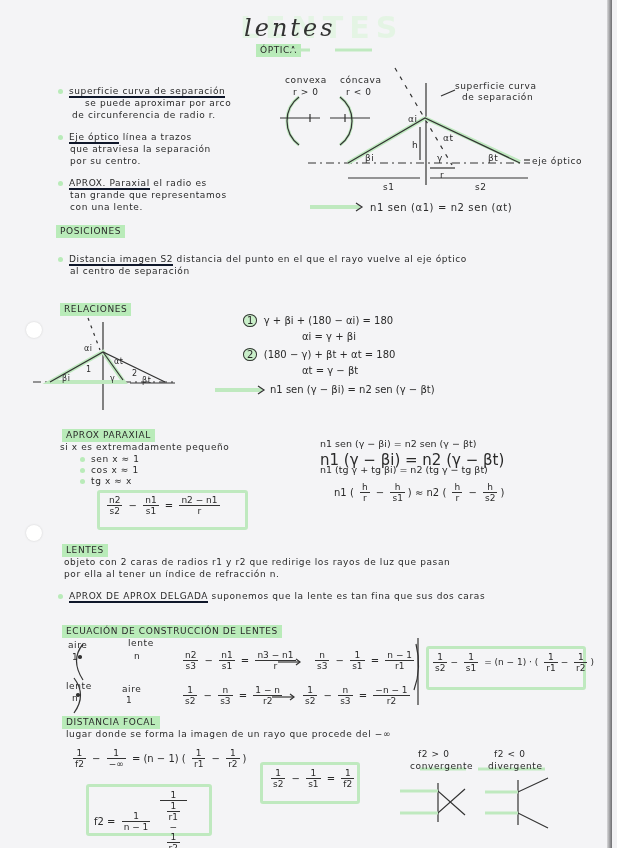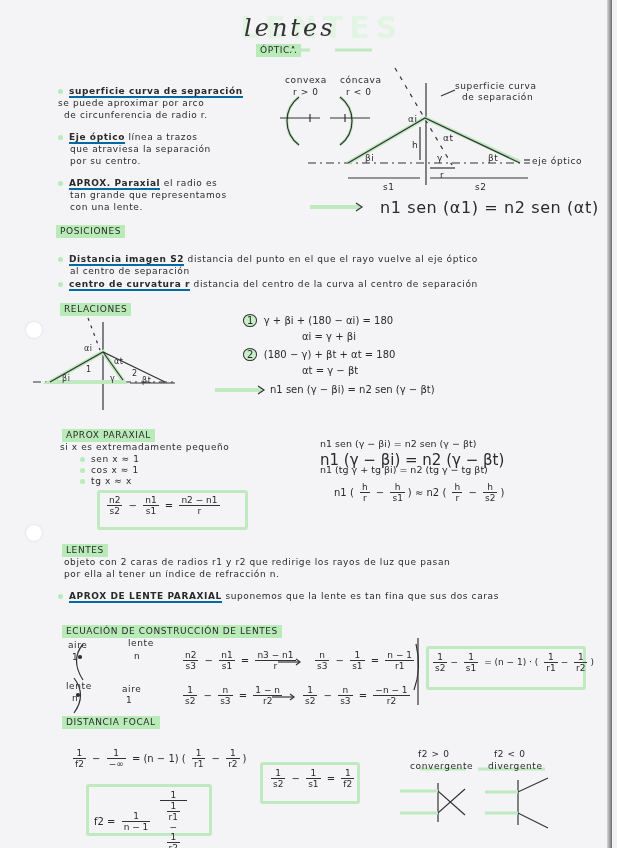--- a/index.html
+++ b/index.html
@@ -3,21 +3,21 @@
 <meta charset="utf-8">
 <style>
   html,body{margin:0;padding:0;}
   body{width:617px;height:848px;background:#f2f2f4;position:relative;overflow:hidden;
        font-family:"DejaVu Sans",sans-serif;color:#2a2a2a;}
   .page{position:absolute;left:0;top:0;width:612px;height:848px;background:#f4f4f6;}
   .edge{position:absolute;right:0;top:0;width:5px;height:848px;background:linear-gradient(90deg,#d8d8da,#6d6d70);}
   .hole{position:absolute;left:26px;width:16px;height:16px;border-radius:50%;background:#fff;box-shadow:0 0 2px #ccc;}
   .t{position:absolute;font-size:9px;letter-spacing:0.6px;white-space:nowrap;line-height:11px;}
   .hl{background:#b9ebb9;padding:1px 4px;}
-  .ul{border-bottom:2px solid #0369a1;font-weight:bold;}
+  .ul{border-bottom:2px solid #0f172a;}
   .box{position:absolute;border:3px solid #bfe9bf;border-radius:3px;}
   .title{position:absolute;left:244px;top:14px;font-family:"DejaVu Serif",serif;font-style:italic;font-size:24px;color:#333;letter-spacing:3px;}
   .ghost{position:absolute;left:240px;top:10px;font-size:30px;font-weight:bold;color:#e4f4e4;letter-spacing:6px;}
   .dot{display:inline-block;width:5px;height:5px;border-radius:50%;background:#b9ebb9;margin-right:6px;vertical-align:middle;}
   .eq{position:absolute;font-size:10px;white-space:nowrap;}
   .frac{display:inline-block;vertical-align:middle;text-align:center;font-size:9px;margin:0 3px;}
   .frac span{display:block;padding:0 2px;}
   .frac span.n{border-bottom:1px solid #333;}
   svg{position:absolute;left:0;top:0;}
 </style>
@@ -26,22 +26,22 @@
 
 <div class="page">
   <div class="ghost">LENTES</div>
   <div class="title">lentes</div>
   <div class="hole" style="top:322px"></div>
   <div class="hole" style="top:525px"></div>
 
   <div class="t hl" style="left:256px;top:44px">ÓPTICA</div>
 
   <div class="t" style="left:58px;top:86px"><span class="dot"></span><span class="ul">superficie curva de separación</span></div>
-  <div class="t" style="left:58px;top:98px">se puede aproximar por arco</div>
-  <div class="t" style="left:64px;top:110px">de circunferencia de radio r.</div>
+  <div class="t" style="left:85px;top:98px">se puede aproximar por arco</div>
+  <div class="t" style="left:72px;top:110px">de circunferencia de radio r.</div>
 
   <div class="t" style="left:58px;top:132px"><span class="dot"></span><span class="ul">Eje óptico</span> <span>línea a trazos</span></div>
   <div class="t" style="left:70px;top:144px">que atraviesa la separación</div>
   <div class="t" style="left:70px;top:156px">por su centro.</div>
 
   <div class="t" style="left:58px;top:178px"><span class="dot"></span><span class="ul">APROX. Paraxial</span> <span>el radio es</span></div>
   <div class="t" style="left:70px;top:190px">tan grande que representamos</div>
   <div class="t" style="left:70px;top:202px">con una lente.</div>
 
   <svg width="617" height="848">
@@ -117,26 +117,25 @@
   <div class="t" style="left:408px;top:114px">αi</div>
   <div class="t" style="left:443px;top:133px">αt</div>
   <div class="t" style="left:412px;top:140px">h</div>
   <div class="t" style="left:365px;top:153px">βi</div>
   <div class="t" style="left:437px;top:153px">γ</div>
   <div class="t" style="left:488px;top:153px">βt</div>
   <div class="t" style="left:532px;top:156px">eje óptico</div>
   <div class="t" style="left:440px;top:170px">r</div>
   <div class="t" style="left:383px;top:182px">s1</div>
   <div class="t" style="left:475px;top:182px">s2</div>
-  <div class="t" style="left:380px;top:202px;font-size:16px">n1 sen (α1) = n2 sen (αt)</div>
+  <div class="t" style="left:370px;top:202px;font-size:10px">n1 sen (α1) = n2 sen (αt)</div>
 
   <div class="t hl" style="left:56px;top:225px">POSICIONES</div>
   <div class="t" style="left:58px;top:254px"><span class="dot"></span><span class="ul">Distancia imagen S2</span> <span>distancia del punto en el que el rayo vuelve al eje óptico</span></div>
   <div class="t" style="left:70px;top:266px">al centro de separación</div>
-  <div class="t" style="left:58px;top:279px"><span class="dot"></span><span class="ul">centro de curvatura r</span> <span>distancia del centro de la curva al centro de separación</span></div>
 
   <div class="t hl" style="left:60px;top:303px">RELACIONES</div>
   <div class="t" style="left:84px;top:343px;font-size:8px">αi</div>
   <div class="t" style="left:114px;top:356px;font-size:8px">αt</div>
   <div class="t" style="left:86px;top:364px;font-size:8px">1</div>
   <div class="t" style="left:132px;top:368px;font-size:8px">2</div>
   <div class="t" style="left:62px;top:373px;font-size:8px">βi</div>
   <div class="t" style="left:110px;top:373px;font-size:8px">γ</div>
   <div class="t" style="left:142px;top:375px;font-size:8px">βt</div>
 
@@ -165,21 +164,21 @@
     <span class="frac"><span class="n">h</span><span>r</span></span> −
     <span class="frac"><span class="n">h</span><span>s1</span></span>)
     <span>≈ n2</span> (
     <span class="frac"><span class="n">h</span><span>r</span></span> −
     <span class="frac"><span class="n">h</span><span>s2</span></span>)
   </div>
 
   <div class="t hl" style="left:62px;top:544px">LENTES</div>
   <div class="t" style="left:64px;top:557px">objeto con 2 caras de radios r1 y r2 que redirige los rayos de luz que pasan</div>
   <div class="t" style="left:64px;top:569px">por ella al tener un índice de refracción n.</div>
-  <div class="t" style="left:58px;top:591px"><span class="dot"></span><span class="ul">APROX DE LENTE PARAXIAL</span> <span>suponemos que la lente es tan fina que sus dos caras</span></div>
+  <div class="t" style="left:58px;top:591px"><span class="dot"></span><span class="ul">APROX DE APROX DELGADA</span> <span>suponemos que la lente es tan fina que sus dos caras</span></div>
 
   <div class="t hl" style="left:62px;top:625px">ECUACIÓN DE CONSTRUCCIÓN DE LENTES</div>
   <div class="t" style="left:68px;top:640px">aire</div>
   <div class="t" style="left:72px;top:652px">1</div>
   <div class="t" style="left:128px;top:638px">lente</div>
   <div class="t" style="left:134px;top:651px">n</div>
   <div class="t" style="left:66px;top:681px">lente</div>
   <div class="t" style="left:72px;top:693px">n</div>
   <div class="t" style="left:122px;top:684px">aire</div>
   <div class="t" style="left:126px;top:695px">1</div>
@@ -207,20 +206,21 @@
   <div class="box" style="left:426px;top:646px;width:154px;height:38px"></div>
   <div class="eq" style="left:430px;top:652px;font-size:9px">
     <span class="frac"><span class="n">1</span><span>s2</span></span>−
     <span class="frac"><span class="n">1</span><span>s1</span></span>
     <span>= (n − 1) ·</span> (
     <span class="frac"><span class="n">1</span><span>r1</span></span>−
     <span class="frac"><span class="n">1</span><span>r2</span></span>)
   </div>
 
   <div class="t hl" style="left:62px;top:716px">DISTANCIA FOCAL</div>
+  <div class="t" style="left:66px;top:729px">lugar donde se forma la imagen de un rayo que procede del −∞</div>
   <div class="eq" style="left:70px;top:748px">
     <span class="frac"><span class="n">1</span><span>f2</span></span> −
     <span class="frac"><span class="n">1</span><span>−∞</span></span>
     <span>= (n − 1)</span> (
     <span class="frac"><span class="n">1</span><span>r1</span></span> −
     <span class="frac"><span class="n">1</span><span>r2</span></span>)
   </div>
   <div class="box" style="left:86px;top:784px;width:120px;height:46px"></div>
   <div class="eq" style="left:94px;top:790px">
     <span>f2 =</span>

